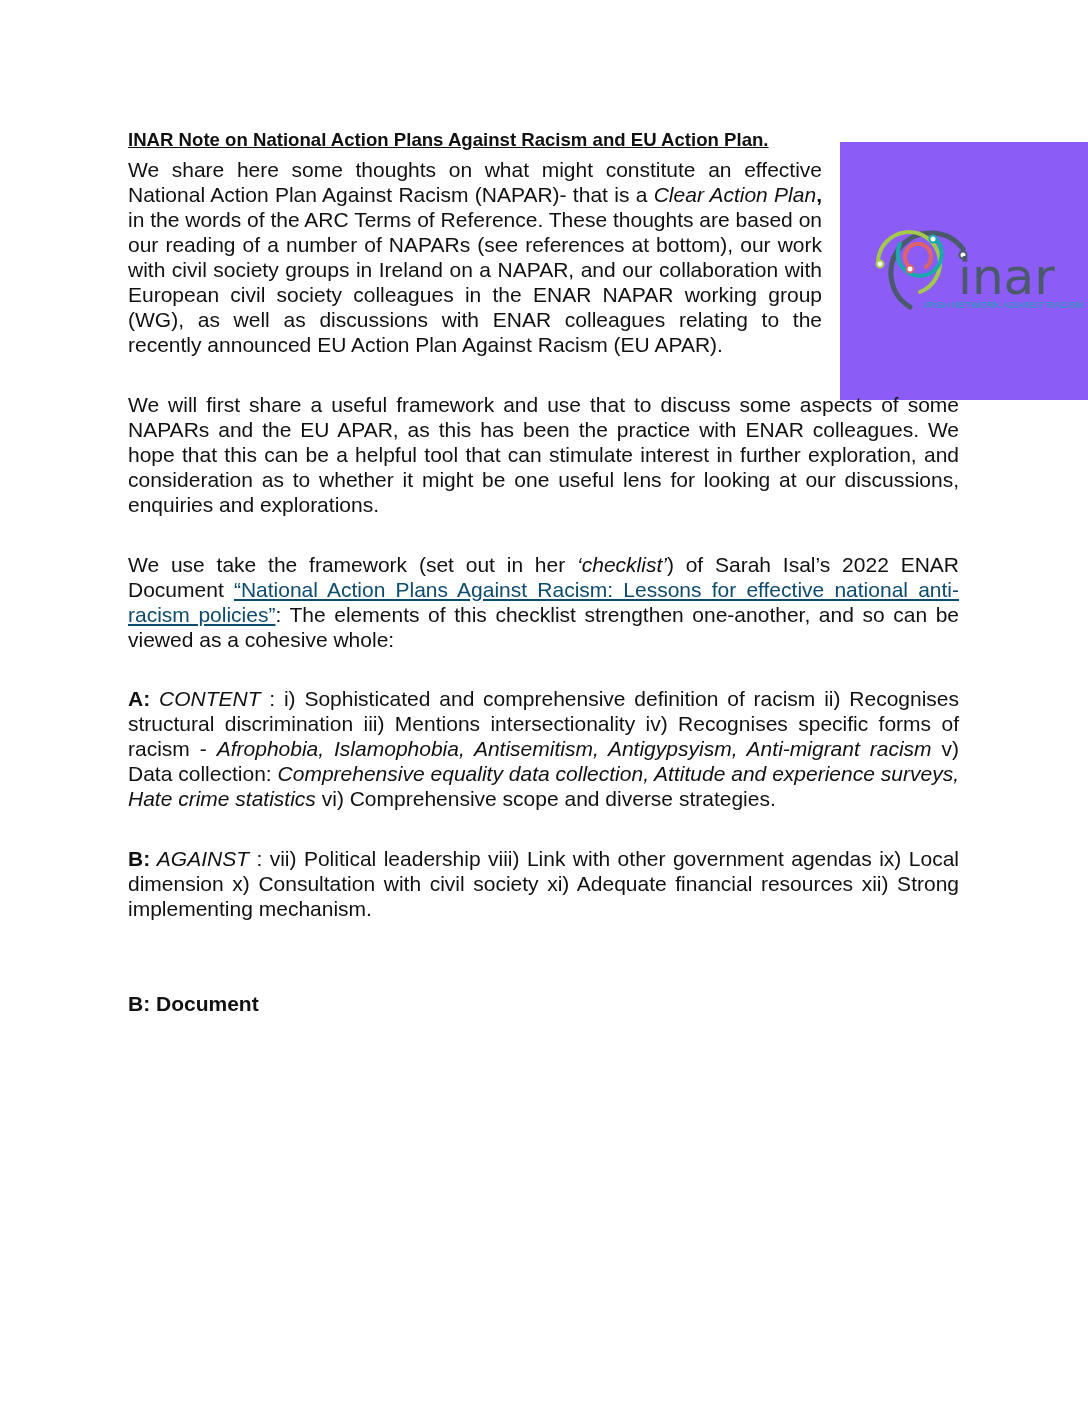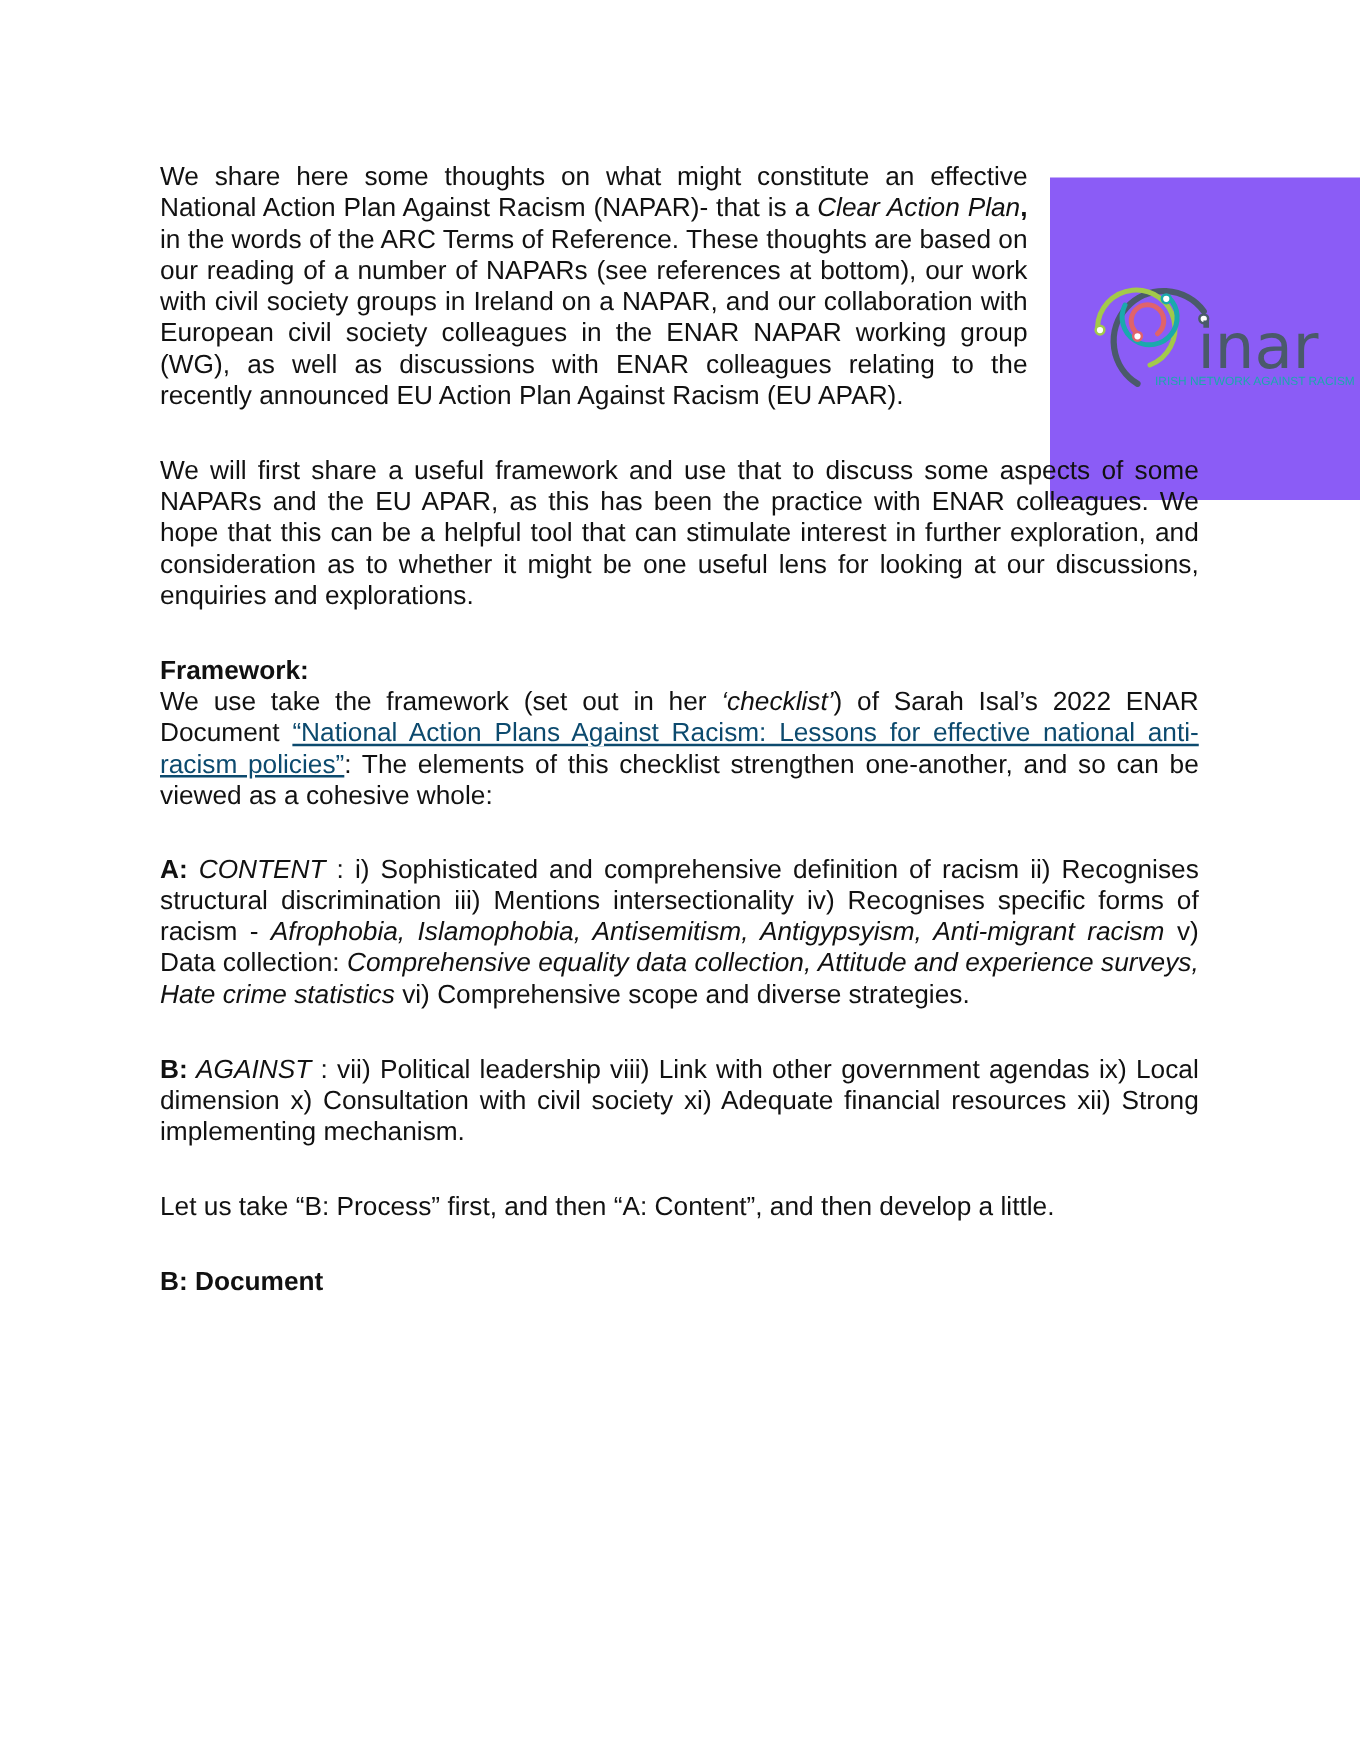--- a/index.html
+++ b/index.html
@@ -32,34 +32,33 @@
 
     <path d="M86 125 A 13 13 0 1 0 70 125" fill="none" stroke="#e0636a" stroke-width="4" stroke-linecap="round"></path>
     <circle cx="70" cy="127" r="3.5" fill="#fff" stroke="#e0636a" stroke-width="2"></circle>
 
     <text x="118" y="152" font-family="DejaVu Sans, sans-serif" font-size="50" fill="#4a5a6a">inar</text>
     <text x="84" y="166" font-family="Liberation Sans, sans-serif" font-size="9.5" fill="#1aa9ad">IRISH NETWORK AGAINST RACISM</text>
   </svg>
 </div>
 
 <div class="page">
+  <p class="title">INAR Note on National Action Plans Against Racism and EU Action Plan.</p>
 
   <p class="p narrow" style="margin-top:3px;"><span>We share here some thoughts on what might constitute an effective National Action Plan Against Racism (NAPAR)- that is a </span><span class="i">Clear Action Plan</span><span class="b">,</span><span> in the words of the ARC Terms of Reference. These thoughts are based on our reading of a number of NAPARs (see references at bottom), our work with civil society groups in Ireland on a NAPAR, and our collaboration with European civil society colleagues in the ENAR NAPAR working group (WG), as well as discussions with ENAR colleagues relating to the recently announced EU Action Plan Against Racism (EU APAR).</span></p>
 
   <div class="gap"></div>
   <p class="p">We will first share a useful framework and use that to discuss some aspects of some NAPARs and the EU APAR, as this has been the practice with ENAR colleagues. We hope that this can be a helpful tool that can stimulate interest in further exploration, and consideration as to whether it might be one useful lens for looking at our discussions, enquiries and explorations.</p>
 
   <div class="gap"></div>
-  <p class="p b">Framework:</p>
   <p class="p"><span>We use take the framework (set out in her </span><span class="i">‘checklist’</span><span>) of Sarah Isal’s 2022 ENAR Document </span><a class="link" href="#">“National Action Plans Against Racism: Lessons for effective national anti-racism policies”</a><span>: The elements of this checklist strengthen one-another, and so can be viewed as a cohesive whole:</span></p>
 
   <div class="gap"></div>
   <p class="p"><span class="b">A:</span><span class="i"> CONTENT</span><span> : i) Sophisticated and comprehensive definition of racism ii) Recognises structural discrimination iii) Mentions intersectionality iv) Recognises specific forms of racism - </span><span class="i">Afrophobia, Islamophobia, Antisemitism, Antigypsyism, Anti-migrant racism</span><span> v) Data collection: </span><span class="i">Comprehensive equality data collection, Attitude and experience surveys,  Hate crime statistics</span><span> vi) Comprehensive scope and diverse strategies.</span></p>
 
   <div class="gap"></div>
   <p class="p"><span class="b">B:</span><span class="i"> AGAINST</span><span> : vii) Political leadership viii) Link with other government agendas ix) Local dimension x) Consultation with civil society xi) Adequate financial resources xii) Strong implementing mechanism.</span></p>
 
   <div class="gap"></div>
-  <p class="p">Let us take “B: Process” first, and then “A: Content”, and then develop a little.</p>
 
   <div class="gap"></div>
   <p class="p b">B: Document</p>
 </div>
 
 </body></html>

